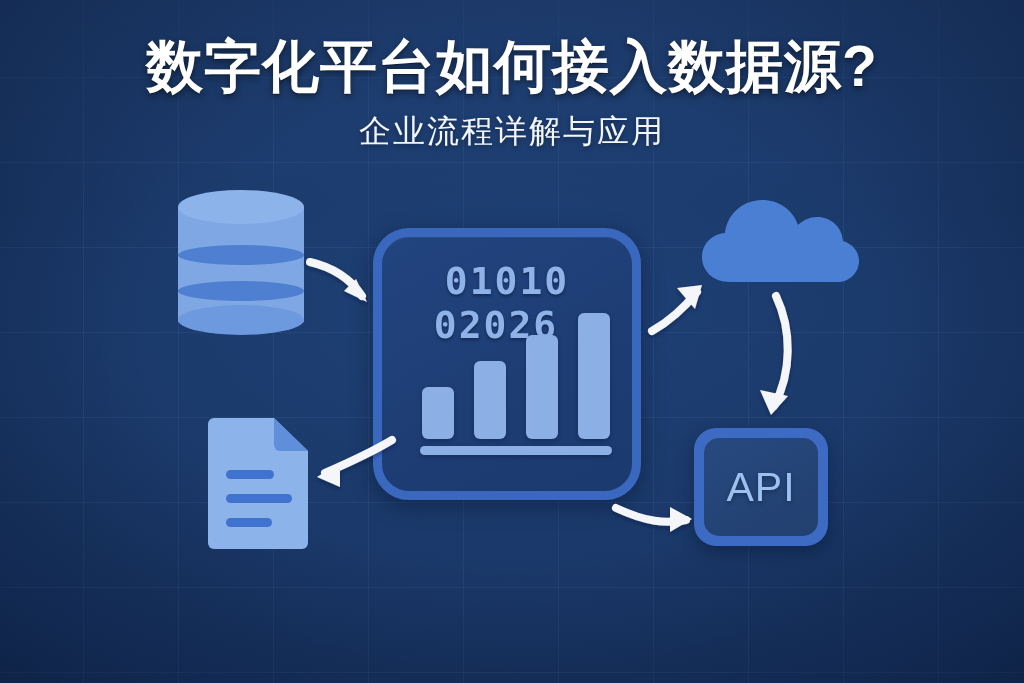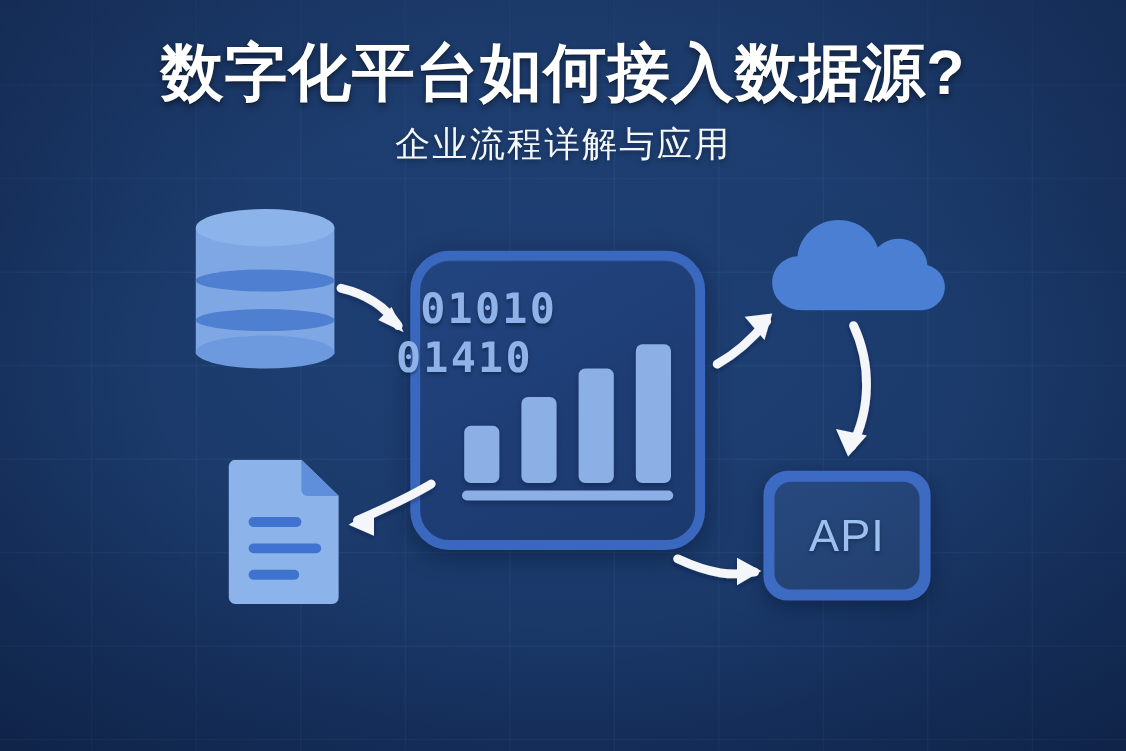--- a/index.html
+++ b/index.html
@@ -93,21 +93,21 @@
     border-radius: 36px;
     background: linear-gradient(150deg, #22447f 0%, #1e3d75 55%, #1b3a6e 100%);
     border: 9px solid #3b68bf;
     box-sizing: border-box;
     box-shadow: 0 6px 22px rgba(6,18,42,0.45), inset 0 1px 0 rgba(255,255,255,0.05);
   }
   .binary-lines {
     position: absolute;
     left: 0; right: 0;
     top: 22px;
-    text-align: left;
+    text-align: center;
     pointer-events: none;
   }
   .binary-row {
     font-family: "DejaVu Sans Mono", "Liberation Mono", monospace;
     font-weight: bold;
     font-size: 38px;
     letter-spacing: 2px;
     color: #8fb3e8;
     line-height: 1.16;
     text-shadow: 0 2px 3px rgba(10,24,52,0.5);
@@ -193,21 +193,21 @@
     left: 200px;
     top: 418px;
     width: 108px;
     height: 133px;
   }
 
   
   .apibox {
     left: 694px;
     top: 428px;
-    width: 152px;
+    width: 134px;
     height: 118px;
     border-radius: 22px;
     background: #3d6bc4;
     box-sizing: border-box;
     box-shadow: 0 5px 16px rgba(6,18,42,0.40);
   }
   .api-inner {
     position: absolute;
     left: 10px;
     top: 10px;
@@ -274,21 +274,21 @@
         <path d="M74 0 L108 33 L80 33 A6 6 0 0 1 74 27 Z" fill="#5f8fdb"></path>
         <rect x="26" y="52" width="48" height="9" rx="4.5" fill="#3f73cf"></rect>
         <rect x="26" y="76" width="66" height="9" rx="4.5" fill="#3f73cf"></rect>
         <rect x="26" y="100" width="46" height="9" rx="4.5" fill="#3f73cf"></rect>
       </svg>
     </div>
 
     <div class="node platform">
       <div class="binary-lines">
         <div class="binary-row r1">01010</div>
-        <div class="binary-row r2">01410</div>
+        <div class="binary-row r2">02026</div>
       </div>
       <div class="bars">
         <div class="bar" style="height:52px;"></div>
         <div class="bar" style="height:78px;"></div>
         <div class="bar" style="height:104px;"></div>
         <div class="bar" style="height:126px;"></div>
       </div>
       <div class="bar-baseline"></div>
     </div>
 

